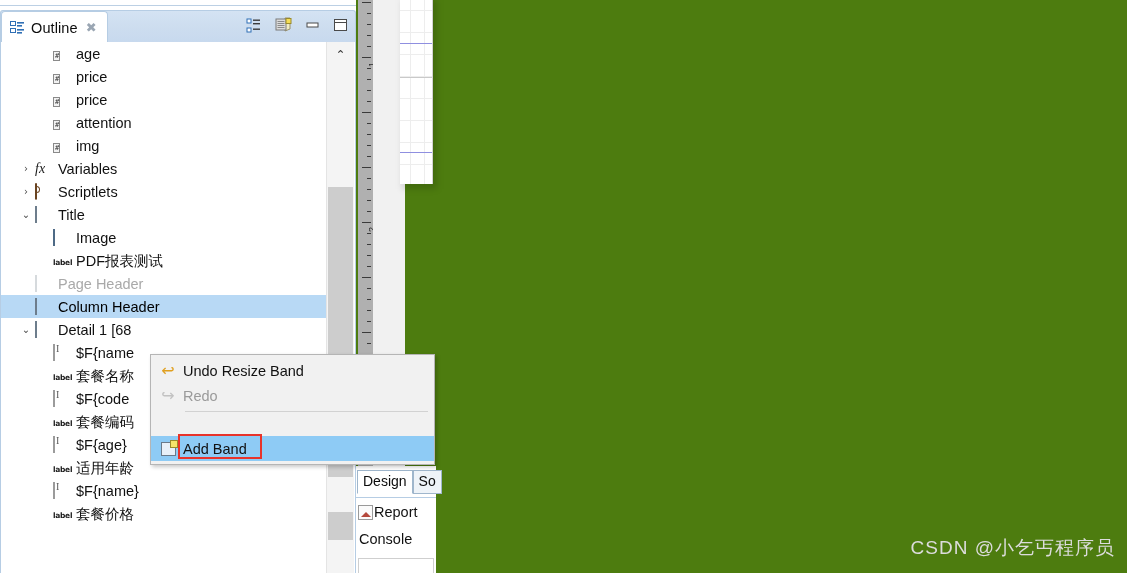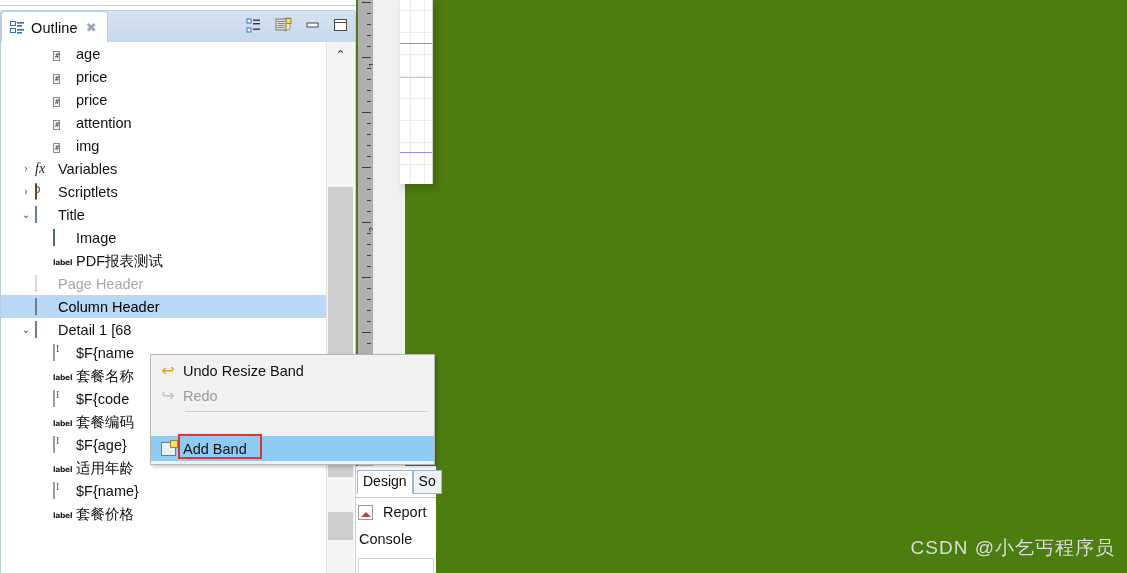--- a/index.html
+++ b/index.html
@@ -361,21 +361,21 @@
   .bottom-view {
     position: absolute;
     left: 0; top: 497px;
     width: 80px; height: 76px;
     background: #ffffff;
     border-top: 1px solid #b6cde4;
   }
   .bv-tab {
     position: absolute;
     left: 2px; top: 6px;
-    display: flex; align-items: center; gap: 10px;
+    display: flex; align-items: center; gap: 1px;
   }
   .ic-report {
     width: 15px; height: 15px;
     background: #fbfbfb;
     border: 1px solid #9a9a9a;
     box-sizing: border-box;
     position: relative;
   }
   .ic-report:after {
     content: "";

